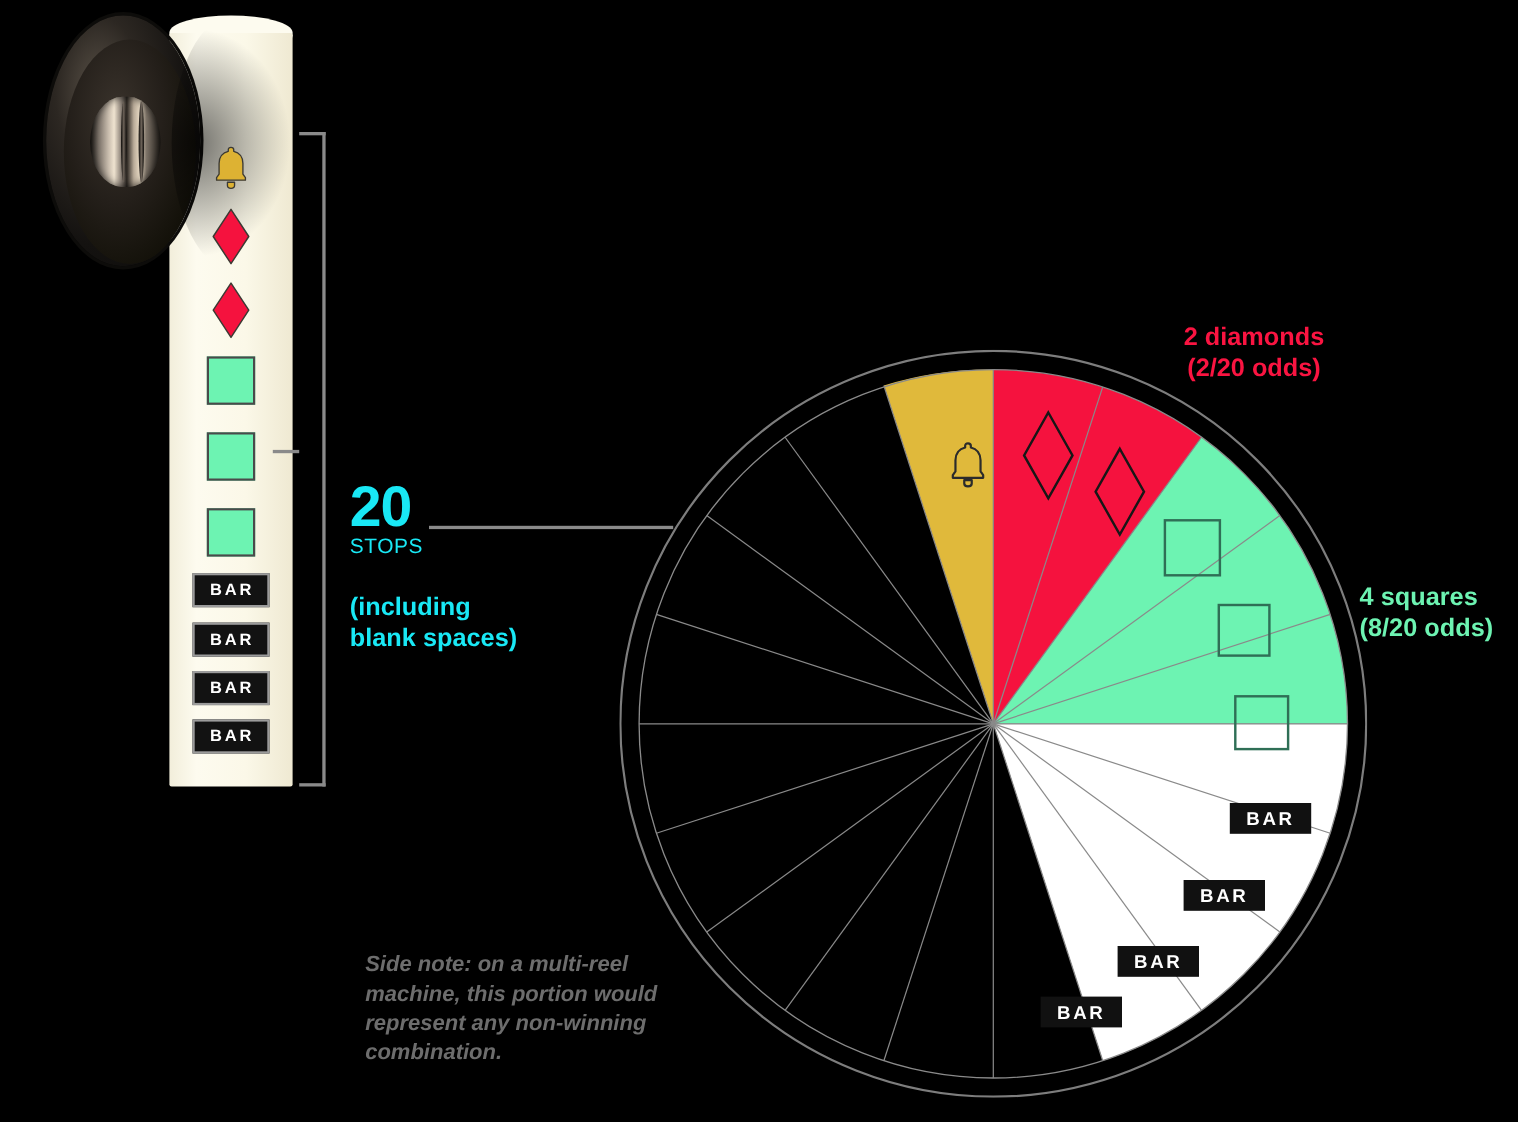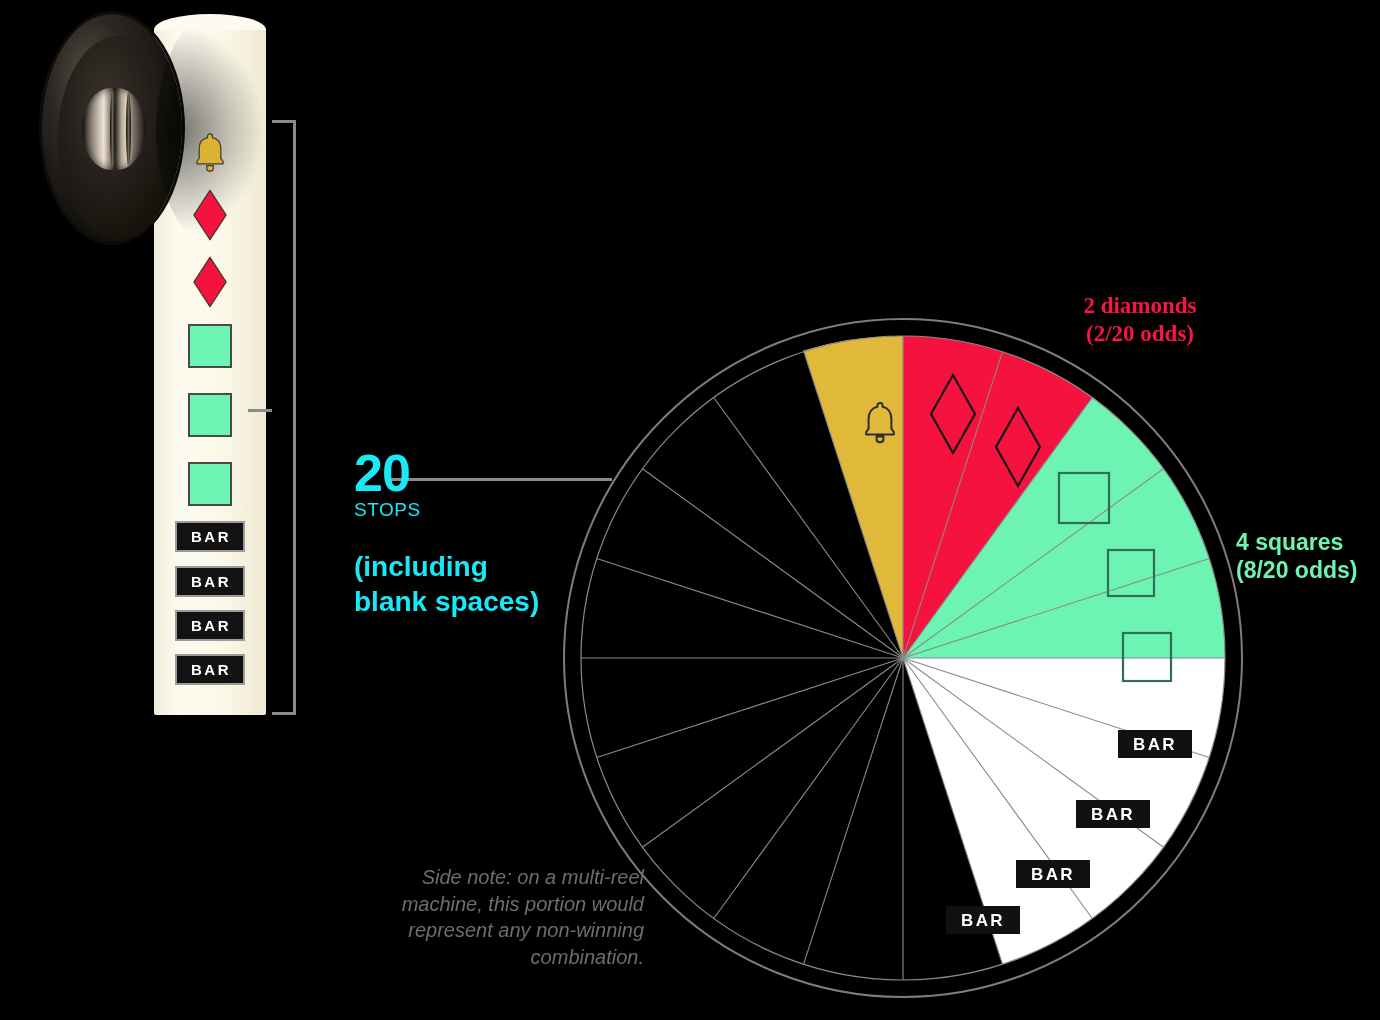--- a/index.html
+++ b/index.html
@@ -67,40 +67,40 @@
     padding:6px 12px 6px 14px;box-sizing:border-box;
   }
 
   
   #stops-bracket{position:absolute;left:270px;top:120px;width:26px;height:595px;}
   .br-v{position:absolute;right:0;top:0;width:3px;height:100%;background:#8a8a8a;}
   .br-h{position:absolute;right:0;width:24px;height:3px;background:#8a8a8a;}
   .br-tick{position:absolute;left:-22px;top:289px;width:24px;height:3px;background:#8a8a8a;}
 
   
-  #stops-block{position:absolute;left:318px;top:452px;width:240px;margin-left:36px;}
+  #stops-block{position:absolute;left:318px;top:440px;width:240px;}
   .stops-num{color:#19e8f5;font-size:52px;font-weight:bold;line-height:.82;letter-spacing:-1px;}
   .stops-word{color:#19e8f5;font-size:19px;font-weight:normal;letter-spacing:.5px;margin-top:4px;}
-  .stops-note{color:#19e8f5;font-size:28px;font-weight:bold;line-height:1.25;margin-top:28px;}
+  .stops-note{color:#19e8f5;font-size:23px;font-weight:bold;line-height:1.25;margin-top:28px;}
   #stops-leader{position:absolute;left:390px;top:478px;width:222px;height:3px;background:#8a8a8a;}
 
   
   #odds-wheel{position:absolute;left:563px;top:318px;width:680px;height:680px;}
   #odds-wheel svg{display:block;}
 
   
   .lbl{position:absolute;font-weight:bold;line-height:1.22;}
   #label-jackpot{left:822px;top:252px;width:190px;text-align:center;color:#e8c33f;font-size:23px;}
-  #label-diamonds{left:1040px;top:292px;width:200px;text-align:center;color:#fa1441;font-size:23px;font-family:Liberation Serif, serif;}
+  #label-diamonds{left:1040px;top:292px;width:200px;text-align:center;color:#fa1441;font-size:23px;}
   #label-squares{left:1236px;top:528px;width:148px;text-align:left;color:#6df3b2;font-size:23px;}
   #label-bars{left:1186px;top:850px;width:160px;text-align:left;color:#ffffff;font-size:23px;}
   #label-blanks{left:400px;top:772px;width:200px;text-align:right;color:#6d6d6d;font-size:23px;}
   #label-sidenote{
-    left:354px;top:864px;width:290px;text-align:right;color:#6d6d6d;
-    font-size:20px;font-style:italic;font-weight:normal;line-height:1.33;
+    left:332px;top:864px;width:290px;color:#6d6d6d;
+    font-size:20px;font-style:italic;font-weight:bold;line-height:1.33;
   }
   .lbl .ln2{display:block;}
 </style>
 </head>
 <body>
 
 <div class="stage">
 
   <div id="reel-assembly">
 

